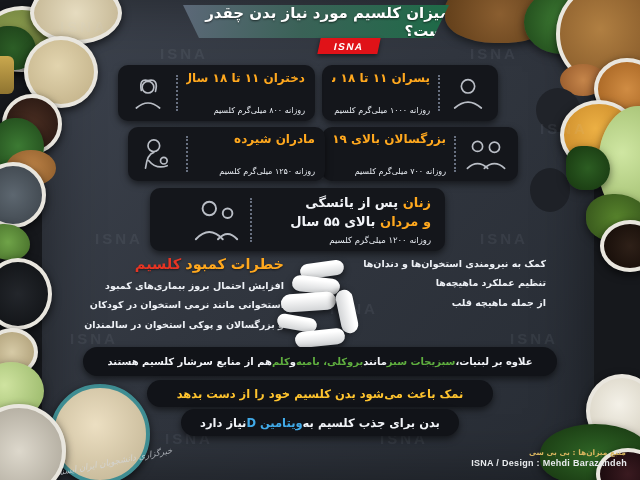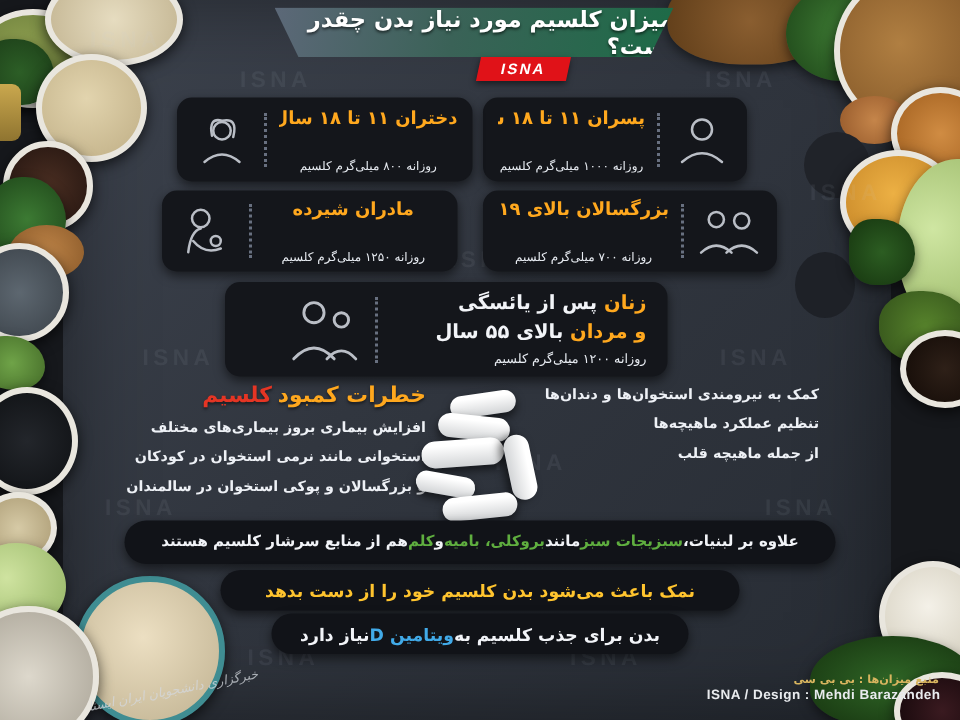--- a/index.html
+++ b/index.html
@@ -21,21 +21,21 @@
       text-shadow:0 1px 2px rgba(0,0,0,.6);}
   .isna-badge{position:absolute;left:319px;top:38px;width:60px;height:16px;z-index:3;
       background:#e01218;transform:skewX(-12deg);display:flex;align-items:center;justify-content:center;
       color:#fff;font-weight:bold;font-size:10px;letter-spacing:1.5px;
       font-family:"Liberation Sans",sans-serif;box-shadow:0 2px 4px rgba(0,0,0,.5);}
   .gbox{position:absolute;z-index:3;background:#14161b;border-radius:10px;
       box-shadow:0 3px 7px rgba(0,0,0,.55);display:flex;align-items:center;direction:rtl;
       padding:0 10px;box-sizing:border-box;}
   .gicon{flex:0 0 auto;display:flex;align-items:center;justify-content:center;opacity:.9;}
   .gsep{width:0;height:36px;border-left:2px dotted #687080;margin:0 8px;}
-  .gtext{flex:1 1 auto;text-align:center;overflow:hidden;}
+  .gtext{flex:1 1 auto;text-align:right;overflow:hidden;}
   .gtitle{color:#ffa81e;font-weight:bold;font-size:12px;white-space:nowrap;}
   .gdaily{color:#e7ebf1;font-size:8px;margin-top:21px;letter-spacing:.4px;white-space:nowrap;}
   .sr-line{color:#f2f4f8;font-weight:bold;font-size:13px;text-align:right;line-height:1.45;white-space:nowrap;}
   .sr-line .accent{color:#ffa81e;}
   .sr-daily{color:#e7ebf1;font-size:8.5px;margin-top:3px;text-align:right;letter-spacing:.4px;}
   .section{position:absolute;z-index:3;direction:rtl;text-align:right;}
   .sec-h{font-weight:bold;font-size:14.5px;white-space:nowrap;margin-bottom:4px;
       text-shadow:0 1px 2px rgba(0,0,0,.5);}
   .sec-h .h-orange{color:#ffa81e;margin-left:4px;}
   .sec-h .h-red{color:#e53524;}
@@ -154,21 +154,21 @@
           <path d="M24 37 q12 -11 24 0"></path>
         </svg>
     </span>
     <span class="gsep"></span>
     <div class="gtext">
       <div class="gtitle">بزرگسالان بالای ۱۹ سال</div>
       <div class="gdaily">روزانه ۷۰۰ میلی‌گرم کلسیم</div>
     </div>
   </div>
 
-  <div class="gbox" style="left:108px;top:127px;width:197px;height:54px">
+  <div class="gbox" style="left:128px;top:127px;width:197px;height:54px">
     <div class="gtext">
       <div class="gtitle">مادران شیرده</div>
       <div class="gdaily">روزانه ۱۲۵۰ میلی‌گرم کلسیم</div>
     </div>
     <span class="gsep"></span>
     <span class="gicon">
       <svg class="person" width="40" height="34" viewBox="0 0 48 40">
           <circle cx="19" cy="10" r="7"></circle>
           <path d="M9 37 q2 -17 10 -19"></path>
           <path d="M13 28 q9 11 22 6"></path>
@@ -201,21 +201,21 @@
   <div class="section" style="left:346px;top:254px;width:200px;">
     <div class="sec-line">کمک به نیرومندی استخوان‌ها و دندان‌ها</div>
     <div class="sec-line">تنظیم عملکرد ماهیچه‌ها</div>
     <div class="sec-line">از جمله ماهیچه قلب</div>
   </div>
 
   <div class="section" style="left:62px;top:256px;width:222px;">
     <div class="sec-h">
       <span class="h-orange">خطرات کمبود</span><span class="h-red">کلسیم</span>
     </div>
-    <div class="sec-line">افزایش بیماری بروز بیماری‌های مختلف</div>
+    <div class="sec-line">افزایش احتمال بروز بیماری‌های کمبود</div>
     <div class="sec-line">استخوانی مانند نرمی استخوان در کودکان</div>
     <div class="sec-line">و بزرگسالان و پوکی استخوان در سالمندان</div>
   </div>
 
   <div class="pill" style="left:300px;top:262px;width:44px;height:15px;transform:rotate(-8deg);"></div>
   <div class="pill" style="left:292px;top:277px;width:48px;height:16px;transform:rotate(6deg);"></div>
   <div class="pill" style="left:281px;top:293px;width:55px;height:18px;transform:rotate(-4deg);"></div>
   <div class="pill" style="left:325px;top:303px;width:44px;height:17px;transform:rotate(78deg);"></div>
   <div class="pill" style="left:277px;top:316px;width:40px;height:14px;transform:rotate(10deg);"></div>
   <div class="pill" style="left:295px;top:330px;width:50px;height:16px;transform:rotate(-6deg);"></div>

